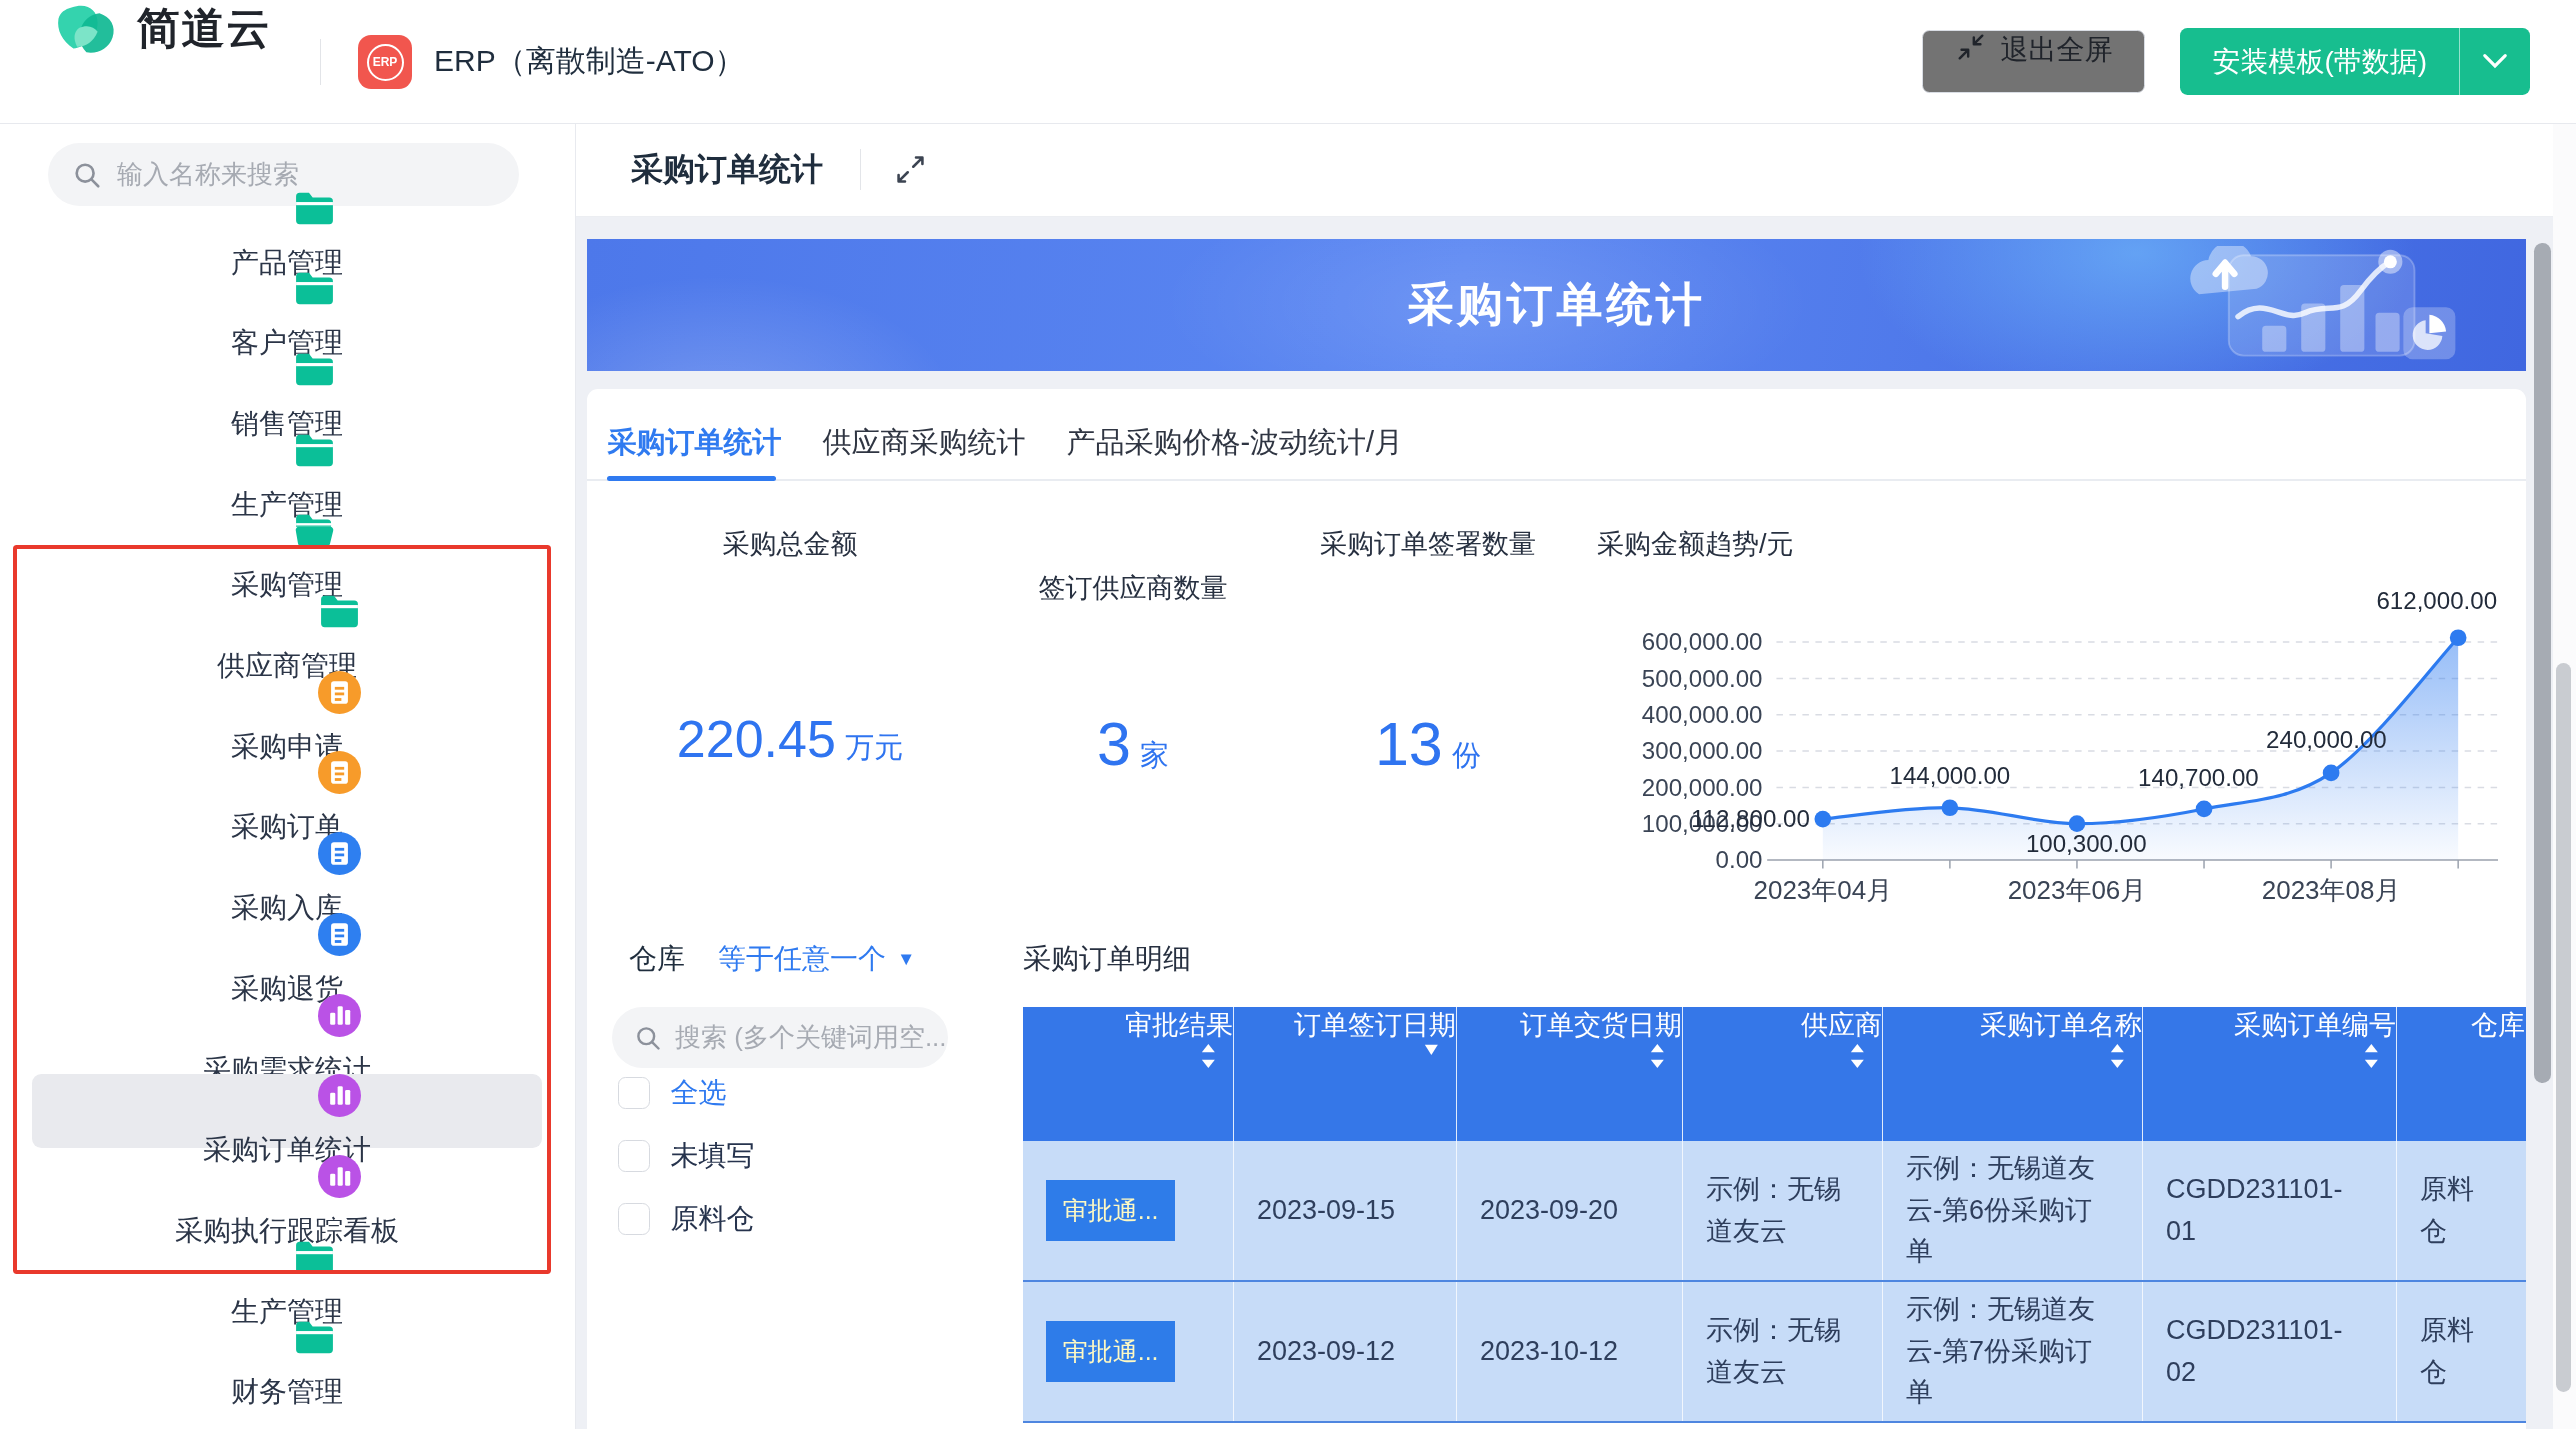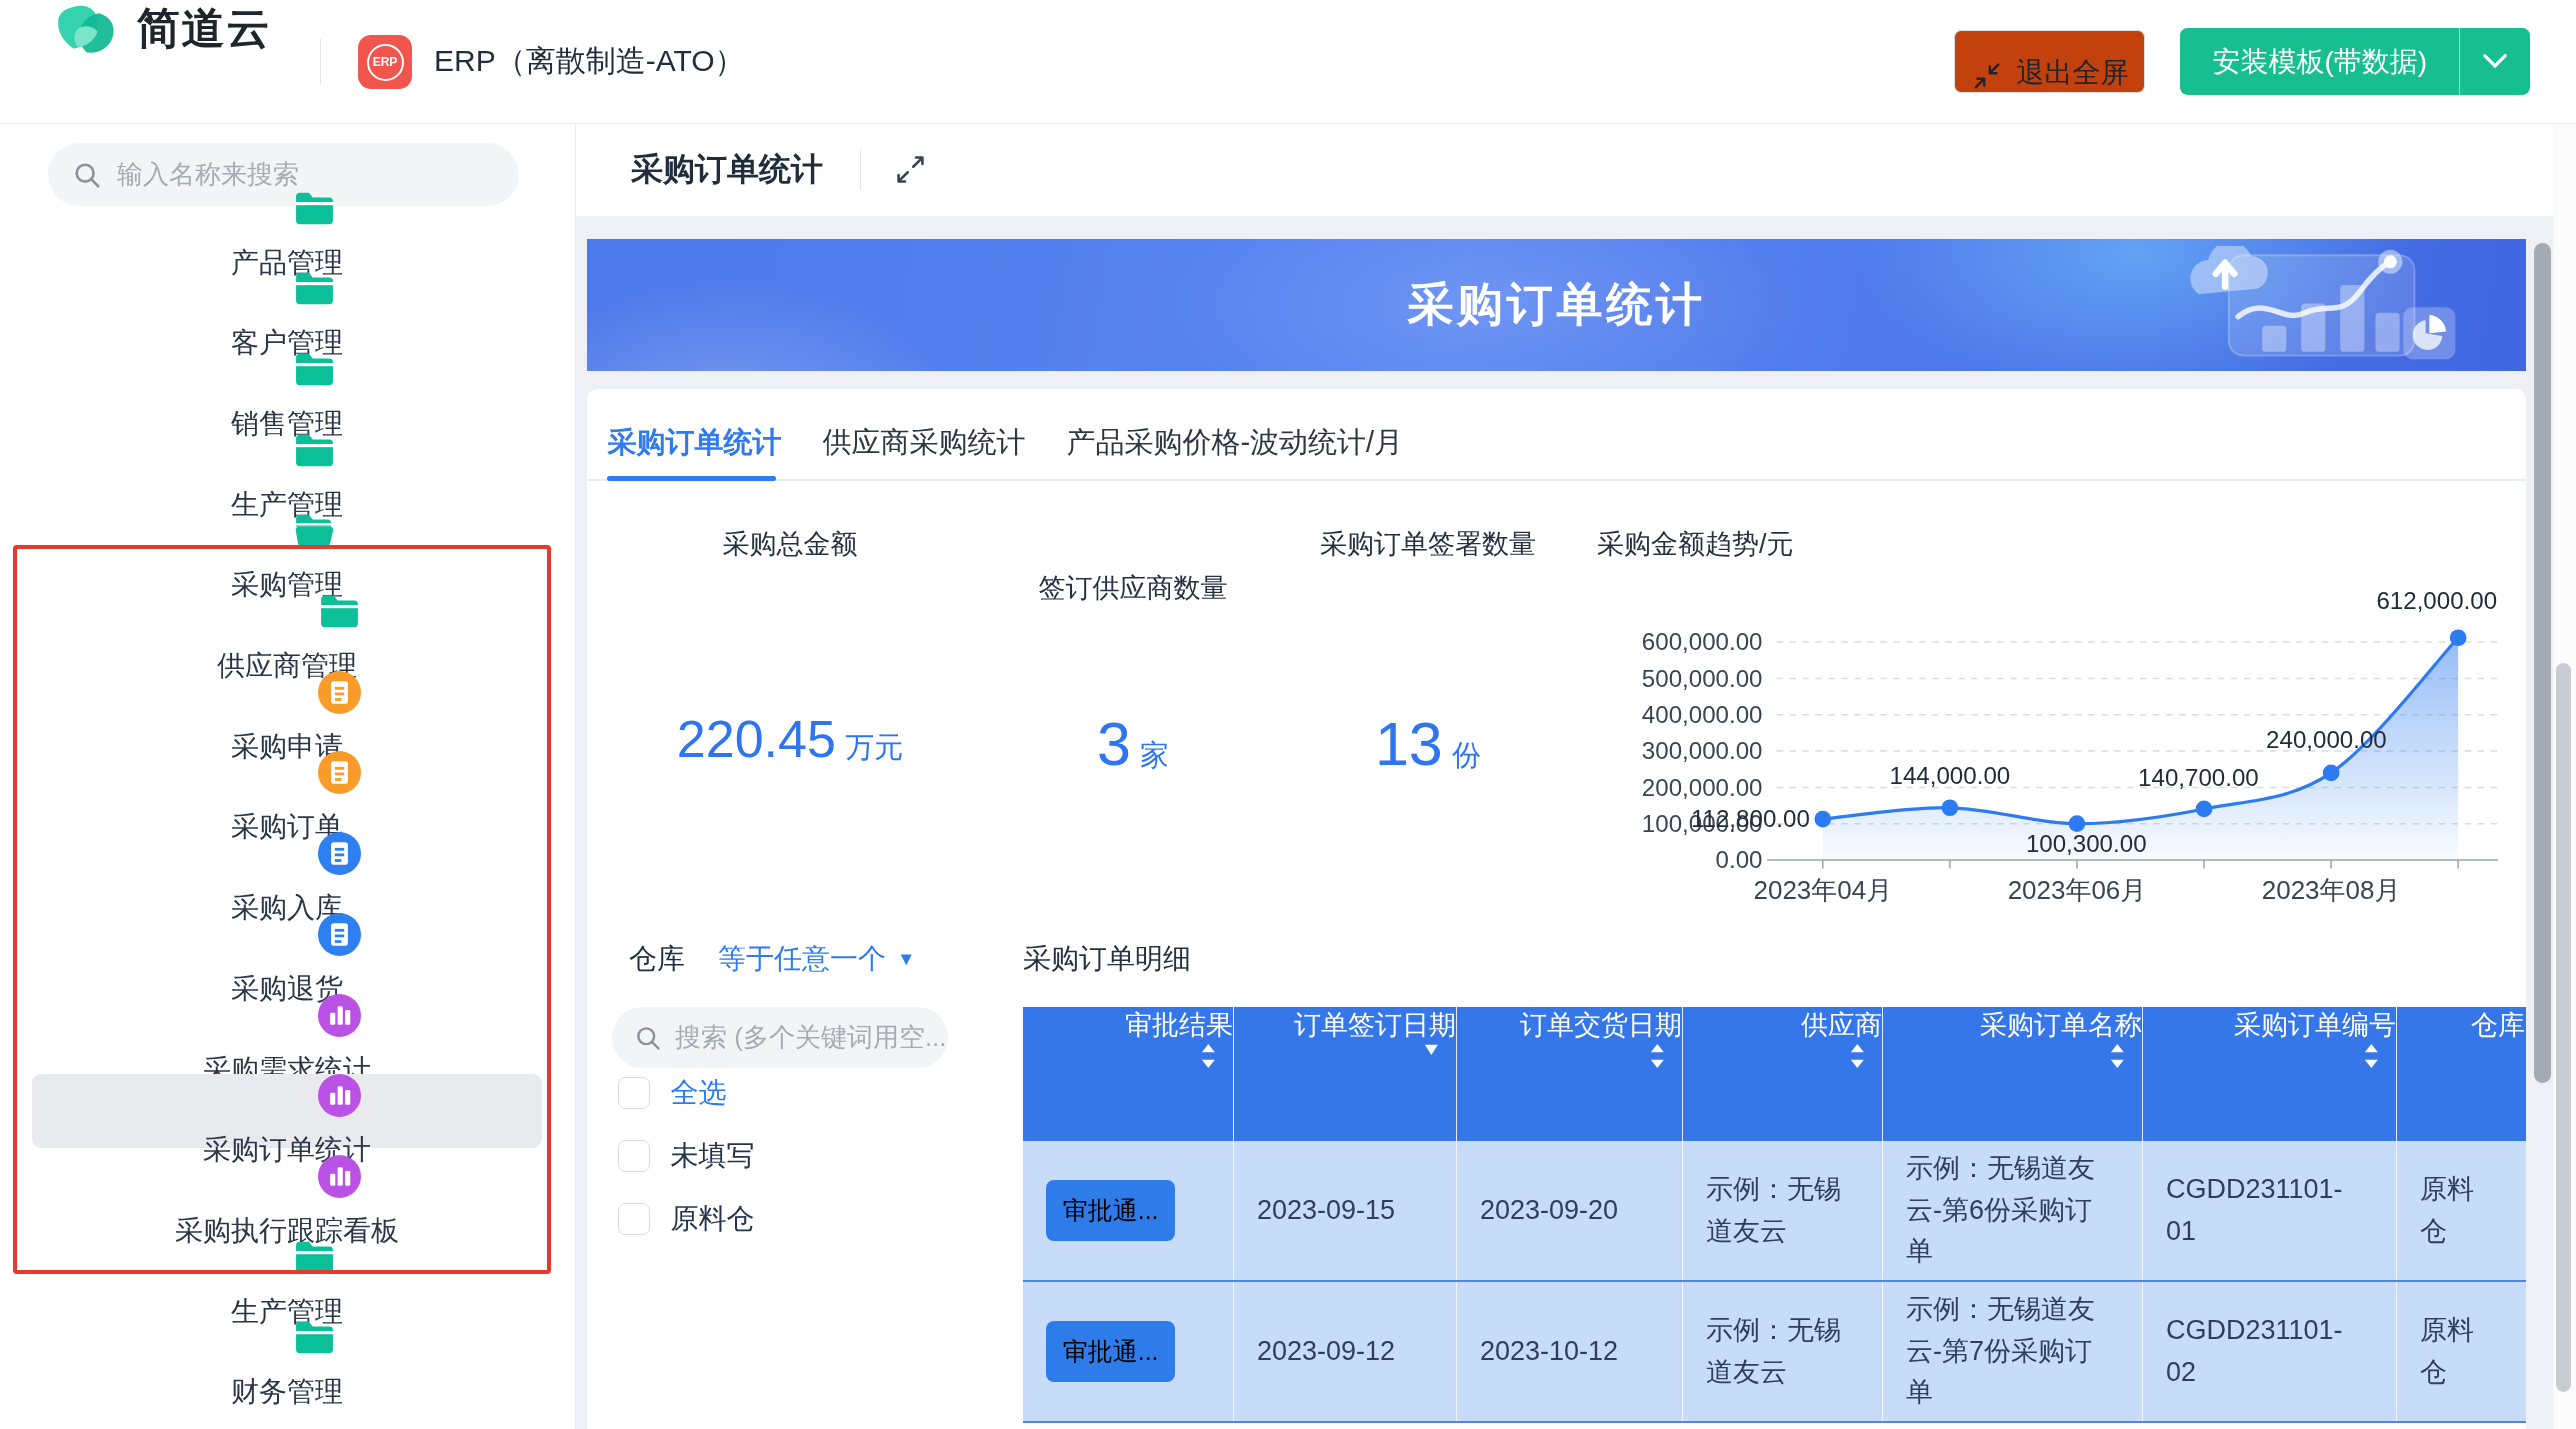--- a/index.html
+++ b/index.html
@@ -11,22 +11,22 @@
   .logo-wrap{position:absolute;left:51px;top:0;height:123px;display:flex;align-items:flex-start;gap:16.7px;}
   .logo-text{font-size:43px;font-weight:bold;color:#20242b;letter-spacing:1.9px;}
   .logo-divider{position:absolute;left:320px;top:39px;width:0.9px;height:46px;background:#e2e4e8;}
   .erp-badge{position:absolute;left:358px;top:35px;width:54px;height:54px;border-radius:13px;
              background:#f1564e;display:flex;align-items:center;justify-content:center;}
   .erp-badge span{display:flex;align-items:center;justify-content:center;width:33px;height:33px;
                   border:2.8px solid #fff;border-radius:50%;color:#fff;font-size:12px;font-weight:bold;}
   .app-title{position:absolute;left:434px;top:0;height:123px;display:flex;align-items:center;
              font-size:30px;color:#1f2d3d;}
   .appbar-right{position:absolute;right:46px;top:0;height:123px;display:flex;align-items:center;gap:35px;}
-  .exit-btn{height:61px;padding:0 16px;border:0.9px solid #d9dde4;border-radius:7.4px;background:#c2410c;
-            display:flex;align-items:flex-end;gap:13px;font-size:28px;color:#20242b;cursor:pointer;}
+  .exit-btn{height:61px;padding:0 32px;border:0.9px solid #d9dde4;border-radius:7.4px;background:#737373;
+            display:flex;align-items:flex-start;gap:13px;font-size:28px;color:#20242b;cursor:pointer;}
   .install-btn{height:67px;border-radius:7.4px;background:#17be8f;display:flex;align-items:center;
                color:#fff;font-size:28px;cursor:pointer;overflow:hidden;}
   .install-label{padding:0 32px;}
   .install-divider{width:0.9px;height:67px;background:rgba(255,255,255,0.55);}
   .install-caret{width:70px;display:flex;align-items:center;justify-content:center;height:67px;}
   
   .sidebar{position:absolute;left:0;top:123px;width:575px;height:1306px;background:#fff;
            border-right:0.9px solid #e8eaef;z-index:10;}
   .side-search{position:absolute;left:48px;top:20.4px;width:471px;height:63px;border-radius:32px;
                background:#f3f4f6;display:flex;align-items:center;padding:0 0 0 24px;box-sizing:border-box;gap:13px;}
@@ -89,21 +89,21 @@
   .dtable{position:absolute;left:436px;top:618px;width:1503px;}
   .dt-header{display:flex;background:#3577e8;height:134px;}
   .dt-hcell{display:flex;align-items:flex-end;color:#fff;font-size:27px;box-sizing:border-box;
             padding-left:23px;border-right:1.9px solid rgba(255,255,255,0.85);position:relative;flex-direction:column;}
   .dt-hcell:last-child{border-right:none;}
   .dt-hcell .sorter{margin-left:auto;margin-right:16.7px;display:flex;flex-direction:column;gap:3.7px;align-items:center;}
   .dt-row{display:flex;background:#c7dcf8;height:139px;border-bottom:2.8px solid #4e86e0;}
   .dt-cell{display:flex;align-items:center;font-size:27px;color:#2e3e5c;box-sizing:border-box;
            padding:9.3px 28px 9.3px 23px;border-right:1.9px solid rgba(255,255,255,0.75);line-height:1.55;}
   .dt-cell:last-child{border-right:none;}
-  .badge{background:#2e7ce9;color:#000000;font-size:25px;padding:11px 16.7px;border-radius:8px;white-space:nowrap;}
+  .badge{background:#2e7ce9;color:#fef9c3;font-size:25px;padding:11px 16.7px;border-radius:0;white-space:nowrap;}
   
   .page-gutter{position:absolute;left:1978px;top:0;width:23px;height:1306px;background:#fbfbfc;}
   .inner-scroll{position:absolute;left:1959px;top:120px;width:16.7px;height:840px;border-radius:8.3px;background:#a6abb3;cursor:pointer;}
   .page-scroll{position:absolute;left:1981px;top:540px;width:15px;height:729px;border-radius:7.4px;background:#c9ccd1;cursor:pointer;}
   svg{display:block;}
 </style>
 </head>
 <body>
 
 <div class="screen">

